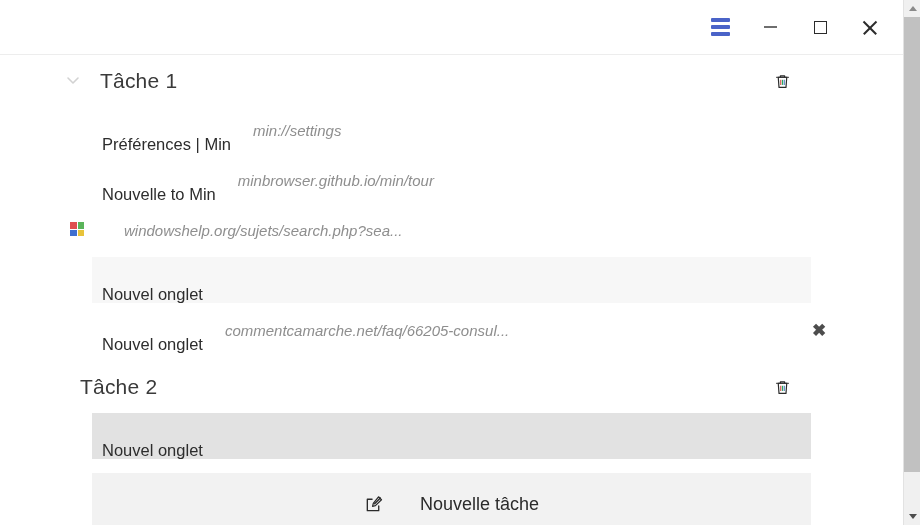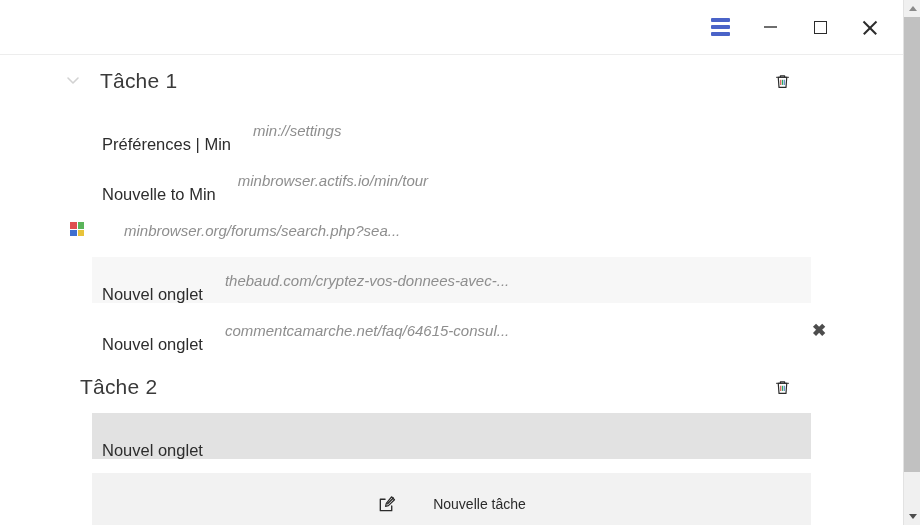--- a/index.html
+++ b/index.html
@@ -212,21 +212,21 @@
     height: 62px;
     background: #f2f2f2;
     display: flex;
     align-items: center;
     justify-content: center;
     gap: 11px;
     cursor: default;
   }
   .new-task-icon { width: 19px; height: 19px; display: block; }
   .new-task-label {
-    font-size: 14px;
+    font-size: 18px;
     color: #2b2b2b;
     white-space: nowrap;
     margin-left: 26px;
   }
 
   
   .scrollbar {
     position: absolute;
     top: 0; right: 0;
     width: 17px;
@@ -316,49 +316,48 @@
 
     <div class="tab-row">
       <span class="tab-title">Préférences | Min</span>
       <span class="tab-url">min://settings</span>
     </div>
 
     <div class="spacer-xs"></div>
 
     <div class="tab-row">
       <span class="tab-title">Nouvelle to Min</span>
-      <span class="tab-url">minbrowser.actifs.io/min/tour</span>
+      <span class="tab-url">minbrowser.github.io/min/tour</span>
     </div>
 
     <div class="spacer-xs"></div>
 
     <div class="tab-row">
       <span class="tab-favicon">
         <span class="favicon-grid">
           <span style="background:#e04f4f"></span>
           <span style="background:#5ab45a"></span>
           <span style="background:#3f6fd0"></span>
           <span style="background:#e8c33a"></span>
         </span>
       </span>
-      <span class="tab-url">minbrowser.org/forums/search.php?sea...</span>
+      <span class="tab-url">windowshelp.org/sujets/search.php?sea...</span>
     </div>
 
     <div class="spacer-xs"></div>
 
     <div class="tab-row hl-light">
       <span class="tab-title">Nouvel onglet</span>
-      <span class="tab-url">thebaud.com/cryptez-vos-donnees-avec-...</span>
     </div>
 
     <div class="spacer-xs"></div>
 
     <div class="tab-row">
       <span class="tab-title">Nouvel onglet</span>
-      <span class="tab-url">commentcamarche.net/faq/64615-consul...</span>
+      <span class="tab-url">commentcamarche.net/faq/66205-consul...</span>
       <span class="tab-close">✖</span>
     </div>
 
     <div class="spacer-sm"></div>
 
     <div class="task-header no-chevron">
       <span class="task-title">Tâche 2</span>
       <span class="trash-btn">
         <svg viewBox="0 0 20 20">
           <path d="M3 5 H17" stroke="#2b2b2b" stroke-width="1.4" fill="none" stroke-linecap="round"></path>

